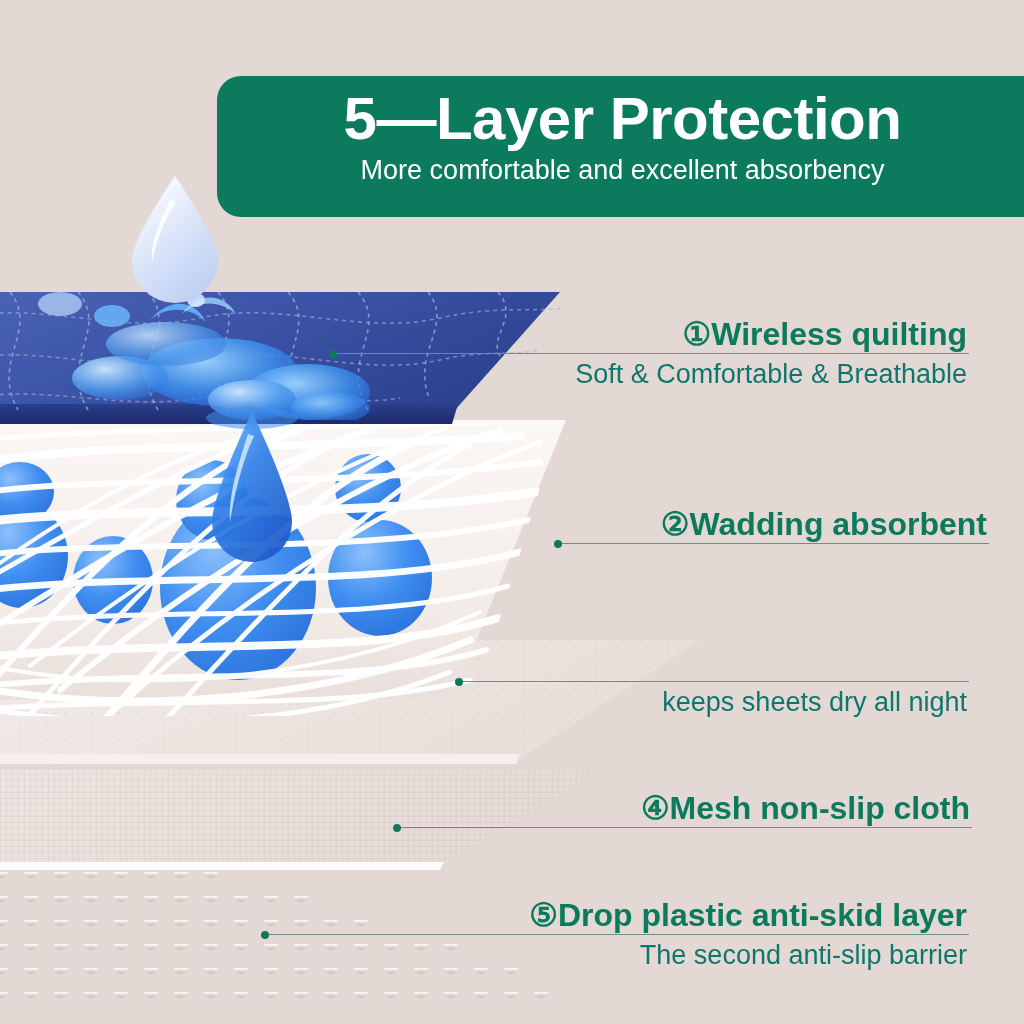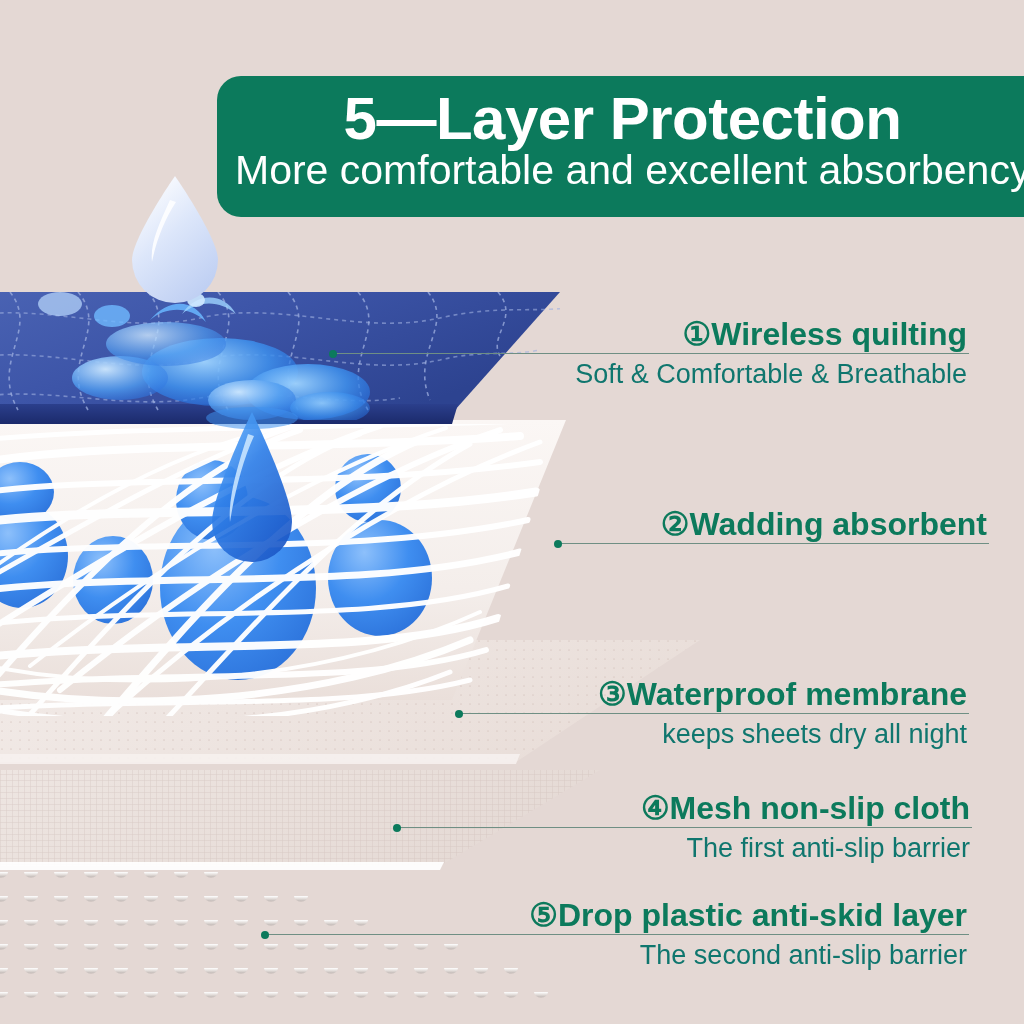--- a/index.html
+++ b/index.html
@@ -26,21 +26,21 @@
     text-align:center;
     color:#ffffff;
     z-index:40;
   }
   .banner-title{
     font-size:60px;line-height:66px;font-weight:bold;
     letter-spacing:-0.5px;white-space:nowrap;
     margin-top:4px;
   }
   .banner-sub{
-    font-size:41px;line-height:40px;font-weight:normal;
+    font-size:27px;line-height:40px;font-weight:normal;
     white-space:nowrap;margin-top:-2px;
   }
 
   
   .callout{position:absolute;z-index:30;}
   .callout .c-title{
     color:#0c7a5c;font-weight:bold;white-space:nowrap;
     text-align:right;font-size:32px;line-height:32px;
     padding-right:2px;
   }
@@ -388,37 +388,33 @@
   <div class="callout" style="left:558px;top:508px;width:431px;">
     <div class="c-title">
       <span>②</span><span>Wadding absorbent</span>
     </div>
     <div class="c-rule">
       <span class="c-dot"></span>
     </div>
   </div>
 
   <div class="callout" style="left:459px;top:678px;width:510px;">
-    <div class="c-title">
-      <span>③</span><span>Waterproof membrane</span>
-    </div>
     <div class="c-rule">
       <span class="c-dot"></span>
     </div>
     <div class="c-sub">keeps sheets dry all night</div>
   </div>
 
   <div class="callout" style="left:397px;top:792px;width:575px;">
     <div class="c-title">
       <span>④</span><span>Mesh non-slip cloth</span>
     </div>
     <div class="c-rule">
       <span class="c-dot"></span>
     </div>
-    <div class="c-sub">The first anti-slip barrier</div>
   </div>
 
   <div class="callout" style="left:265px;top:899px;width:704px;">
     <div class="c-title">
       <span>⑤</span><span>Drop plastic anti-skid layer</span>
     </div>
     <div class="c-rule">
       <span class="c-dot"></span>
     </div>
     <div class="c-sub">The second anti-slip barrier</div>

